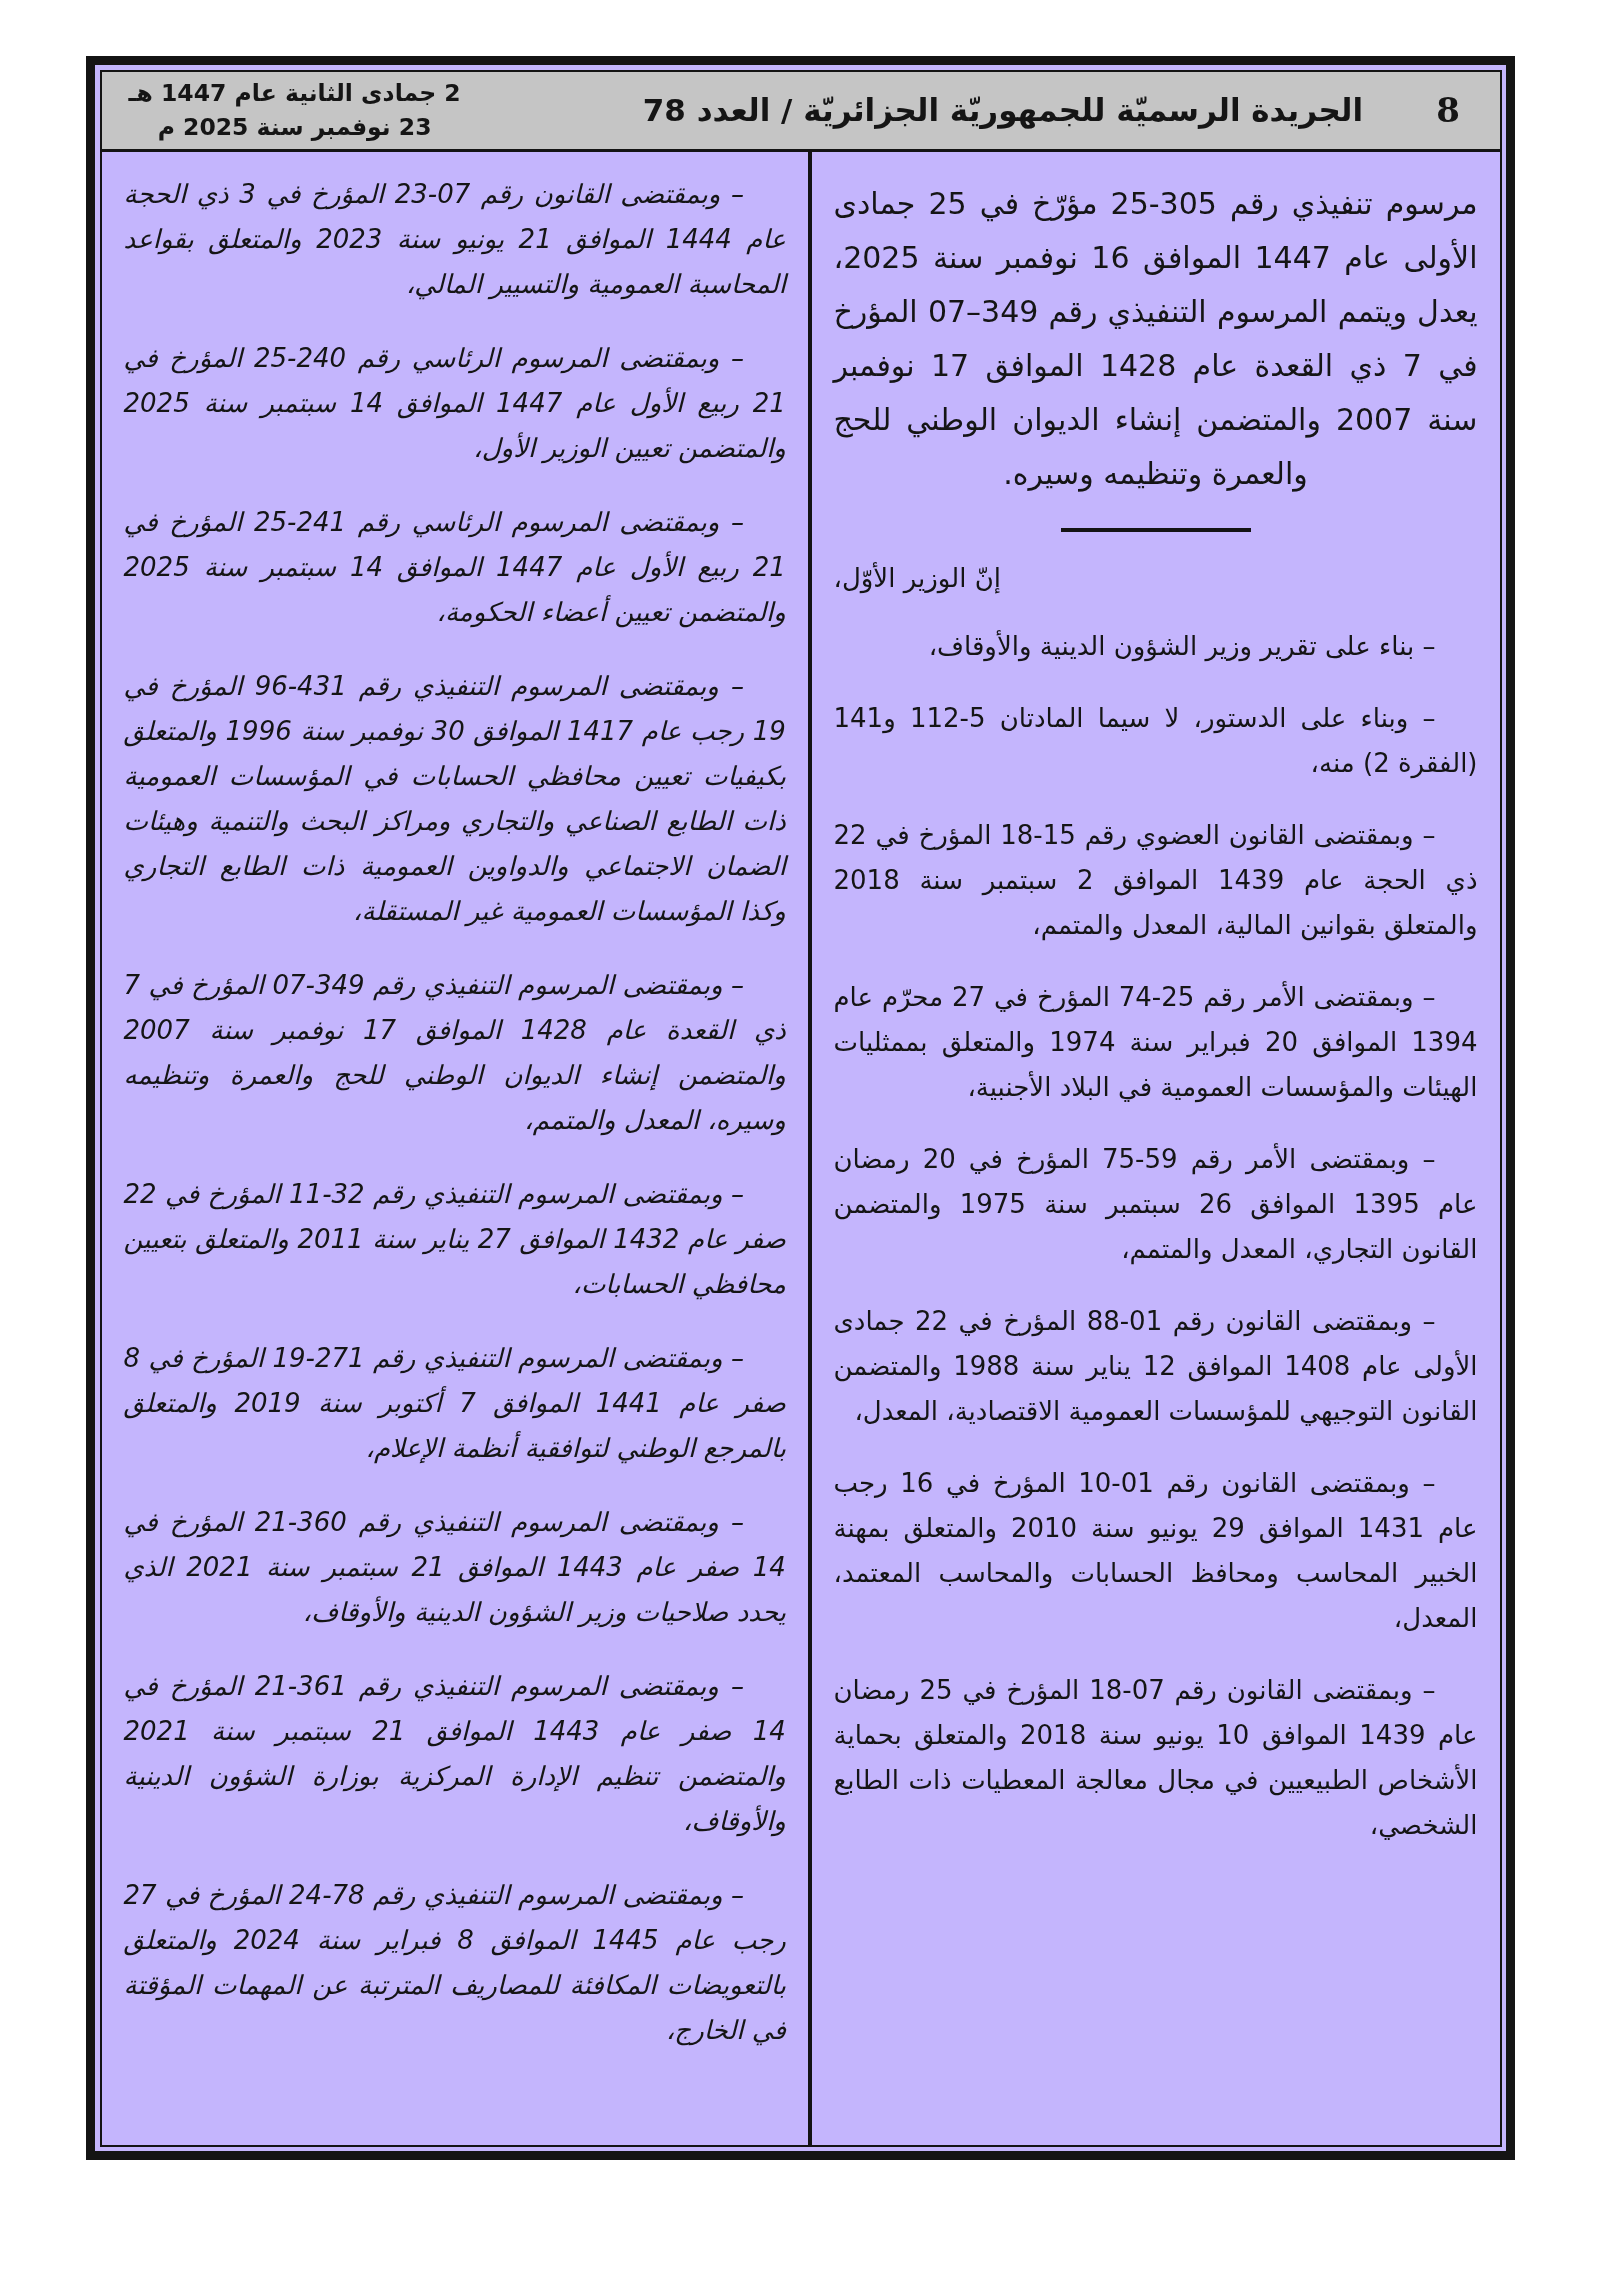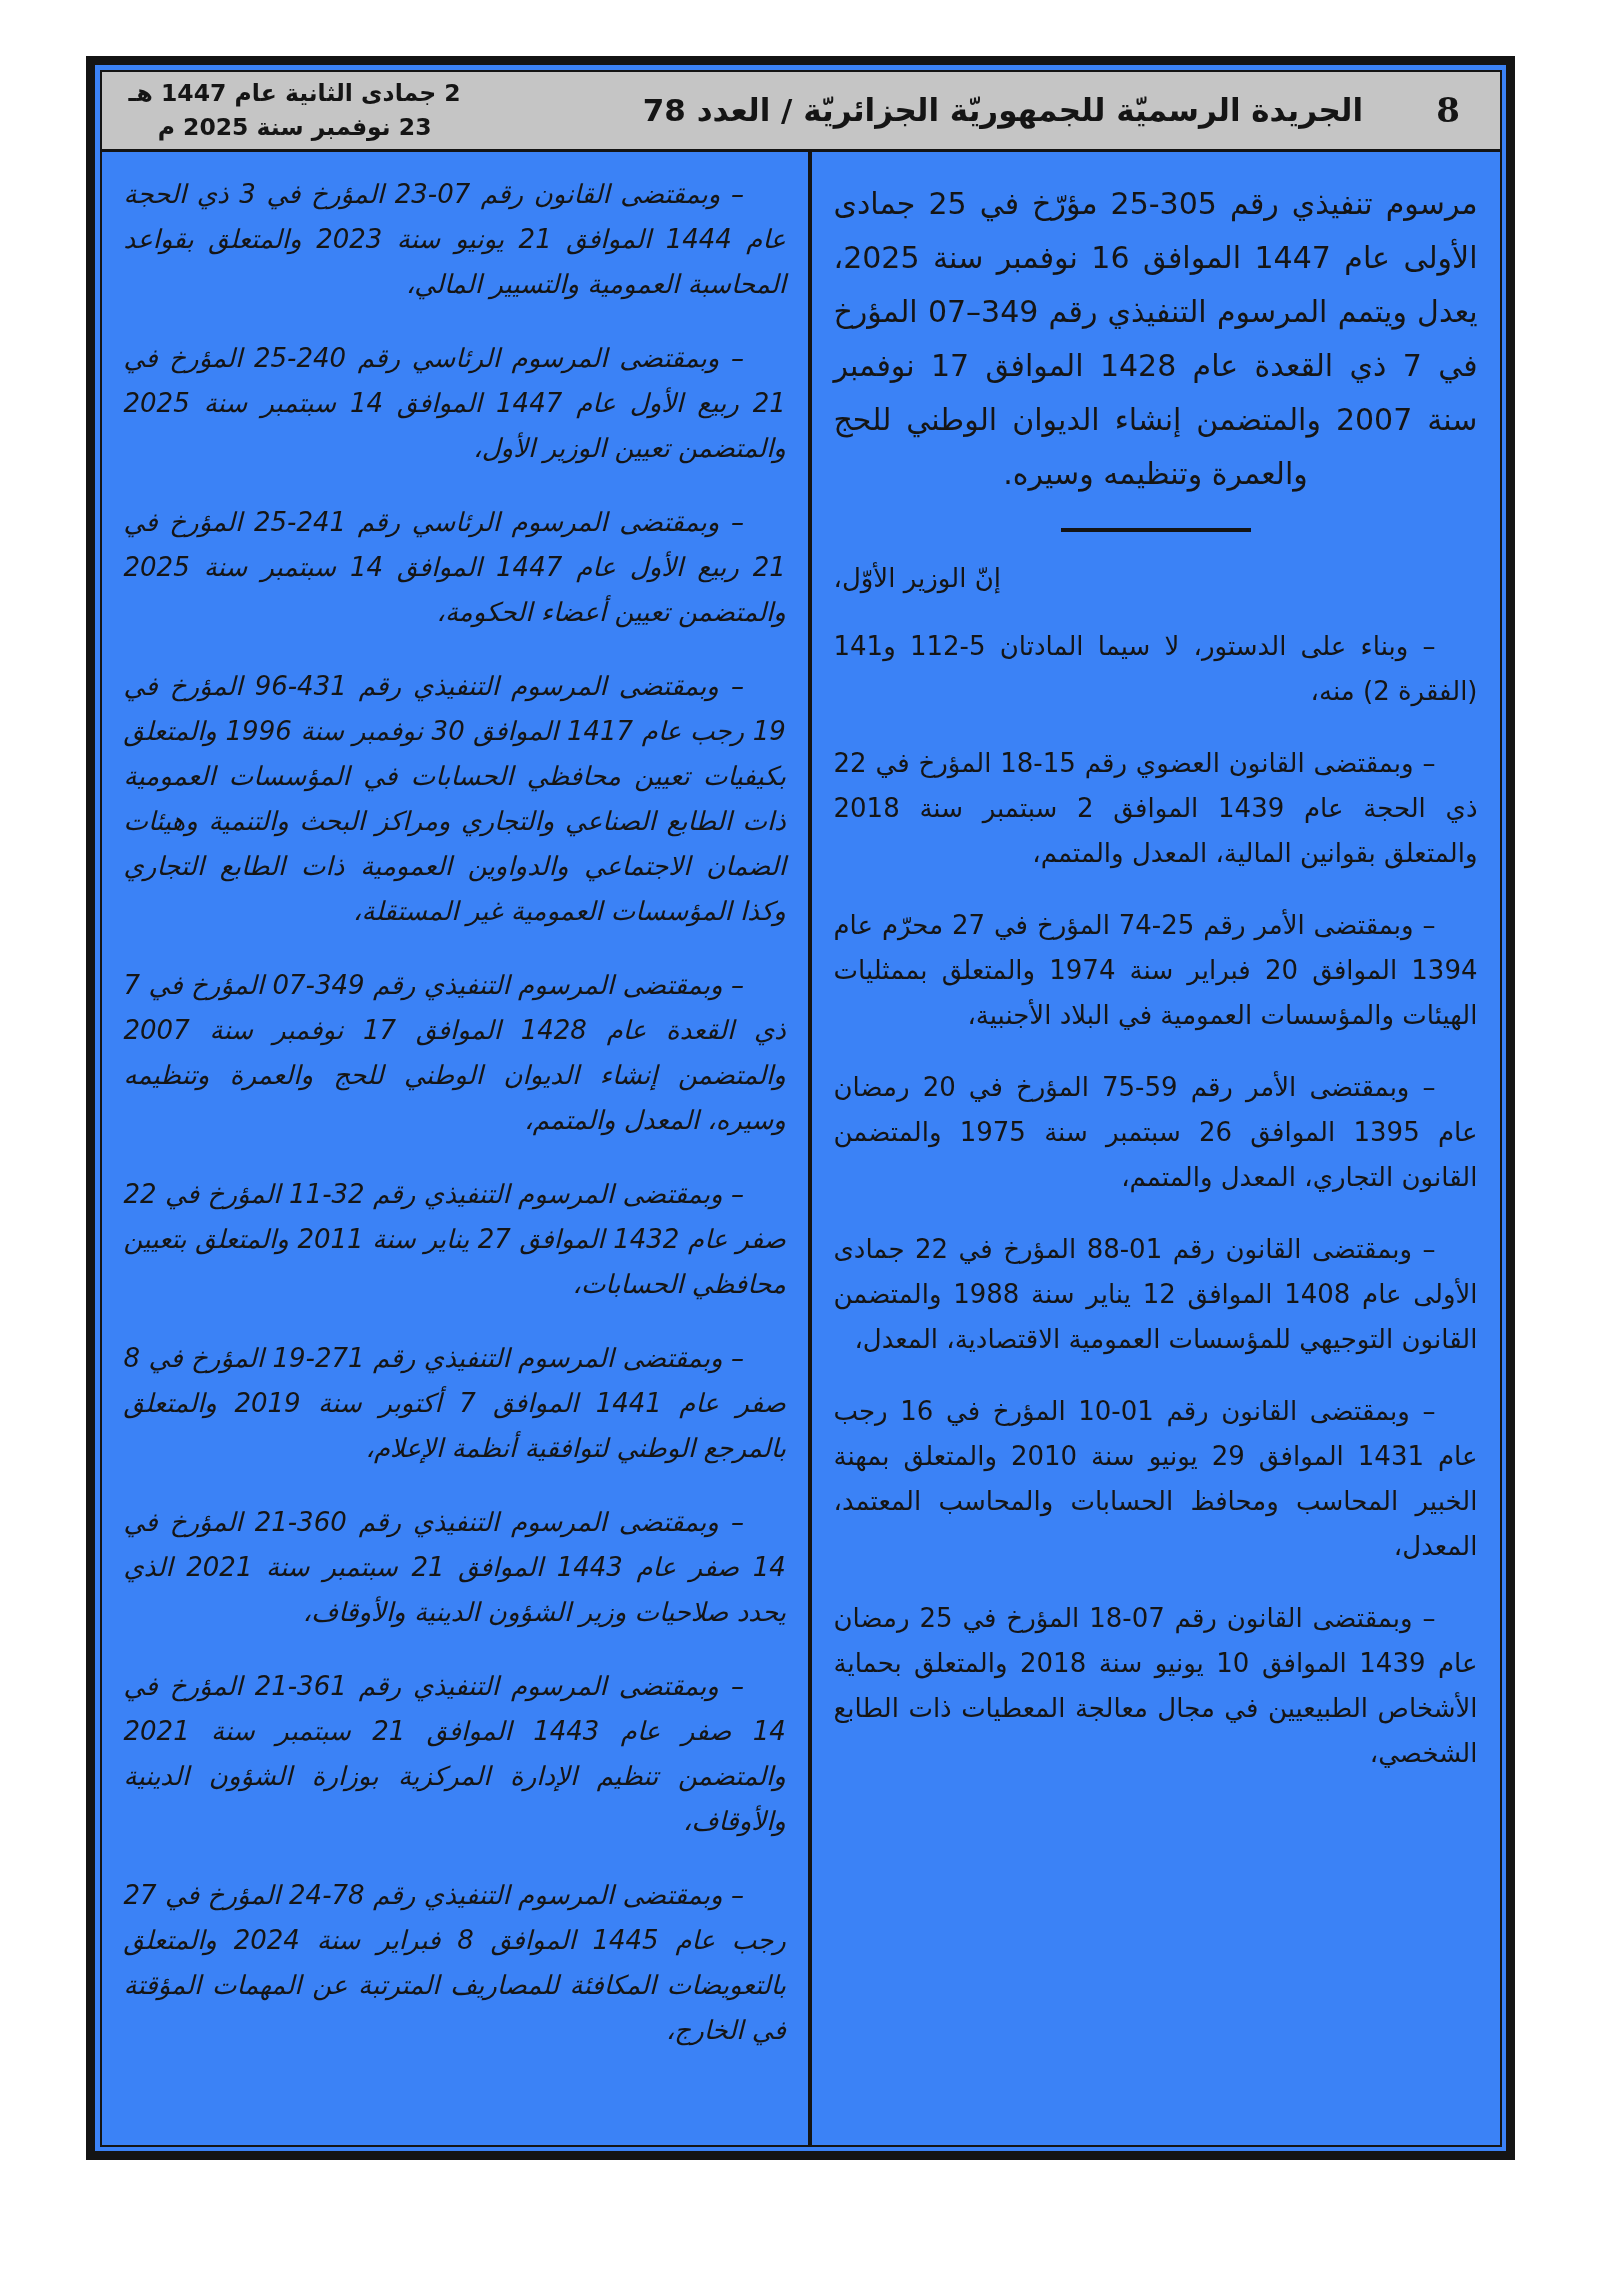--- a/index.html
+++ b/index.html
@@ -2,21 +2,21 @@
 <html lang="ar" dir="rtl" style="font-size:14.5px"><head>
 <meta charset="utf-8">
 <style>
   html,body{margin:0;padding:0;}
   body{
     width:1615px;height:2285px;background:#ffffff;position:relative;
     font-family:"DejaVu Sans", sans-serif;color:#151515;
   }
   .frame{
     position:absolute;left:86px;top:56px;width:1429px;height:2104px;
-    box-sizing:border-box;border:9px solid #141414;padding:4.5px;background:#3b82f6;
+    box-sizing:border-box;border:9px solid #141414;padding:4.5px;background:#c4b5fd;
   }
   .inner{
     box-sizing:border-box;border:2.7px solid #141414;width:100%;height:100%;
     display:flex;flex-direction:column;overflow:hidden;
   }
   .header-bar{
     flex:0 0 auto;height:80px;background:#c5c5c5;border-bottom:3.6px solid #141414;
     display:flex;align-items:center;justify-content:space-between;
     padding:0 27px;box-sizing:border-box;direction:ltr;
   }
@@ -55,20 +55,21 @@
       <div class="page-number">8</div>
     </div>
 
     <div class="content">
 
       <div class="col col-first">
         <p class="decree-title">مرسوم تنفيذي رقم 305-25 مؤرّخ في 25 جمادى الأولى عام 1447 الموافق 16 نوفمبر سنة 2025، يعدل ويتمم المرسوم التنفيذي رقم 349–07 المؤرخ في 7 ذي القعدة عام 1428 الموافق 17 نوفمبر سنة 2007 والمتضمن إنشاء الديوان الوطني للحج والعمرة وتنظيمه وسيره.</p>
         <div class="title-rule"></div>
         <p class="intro-line">إنّ الوزير الأوّل،</p>
         <div>
+            <p class="para">– بناء على تقرير وزير الشؤون الدينية والأوقاف،</p>
             <p class="para">– وبناء على الدستور، لا سيما المادتان 5-112 و141 (الفقرة 2) منه،</p>
             <p class="para">– وبمقتضى القانون العضوي رقم 15-18 المؤرخ في 22 ذي الحجة عام 1439 الموافق 2 سبتمبر سنة 2018 والمتعلق بقوانين المالية، المعدل والمتمم،</p>
             <p class="para">– وبمقتضى الأمر رقم 25-74 المؤرخ في 27 محرّم عام 1394 الموافق 20 فبراير سنة 1974 والمتعلق بممثليات الهيئات والمؤسسات العمومية في البلاد الأجنبية،</p>
             <p class="para">– وبمقتضى الأمر رقم 59-75 المؤرخ في 20 رمضان عام 1395 الموافق 26 سبتمبر سنة 1975 والمتضمن القانون التجاري، المعدل والمتمم،</p>
             <p class="para">– وبمقتضى القانون رقم 01-88 المؤرخ في 22 جمادى الأولى عام 1408 الموافق 12 يناير سنة 1988 والمتضمن القانون التوجيهي للمؤسسات العمومية الاقتصادية، المعدل،</p>
             <p class="para">– وبمقتضى القانون رقم 01-10 المؤرخ في 16 رجب عام 1431 الموافق 29 يونيو سنة 2010 والمتعلق بمهنة الخبير المحاسب ومحافظ الحسابات والمحاسب المعتمد، المعدل،</p>
             <p class="para">– وبمقتضى القانون رقم 07-18 المؤرخ في 25 رمضان عام 1439 الموافق 10 يونيو سنة 2018 والمتعلق بحماية الأشخاص الطبيعيين في مجال معالجة المعطيات ذات الطابع الشخصي،</p>
           </div>
       </div>
 

